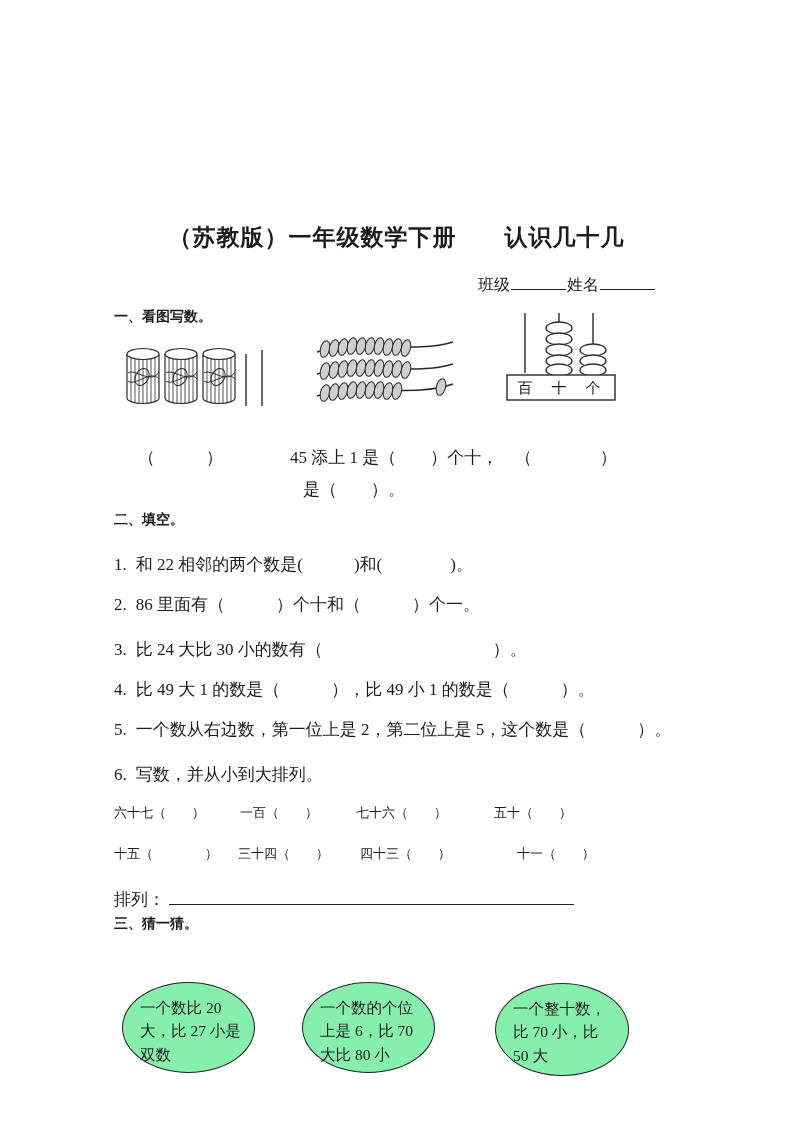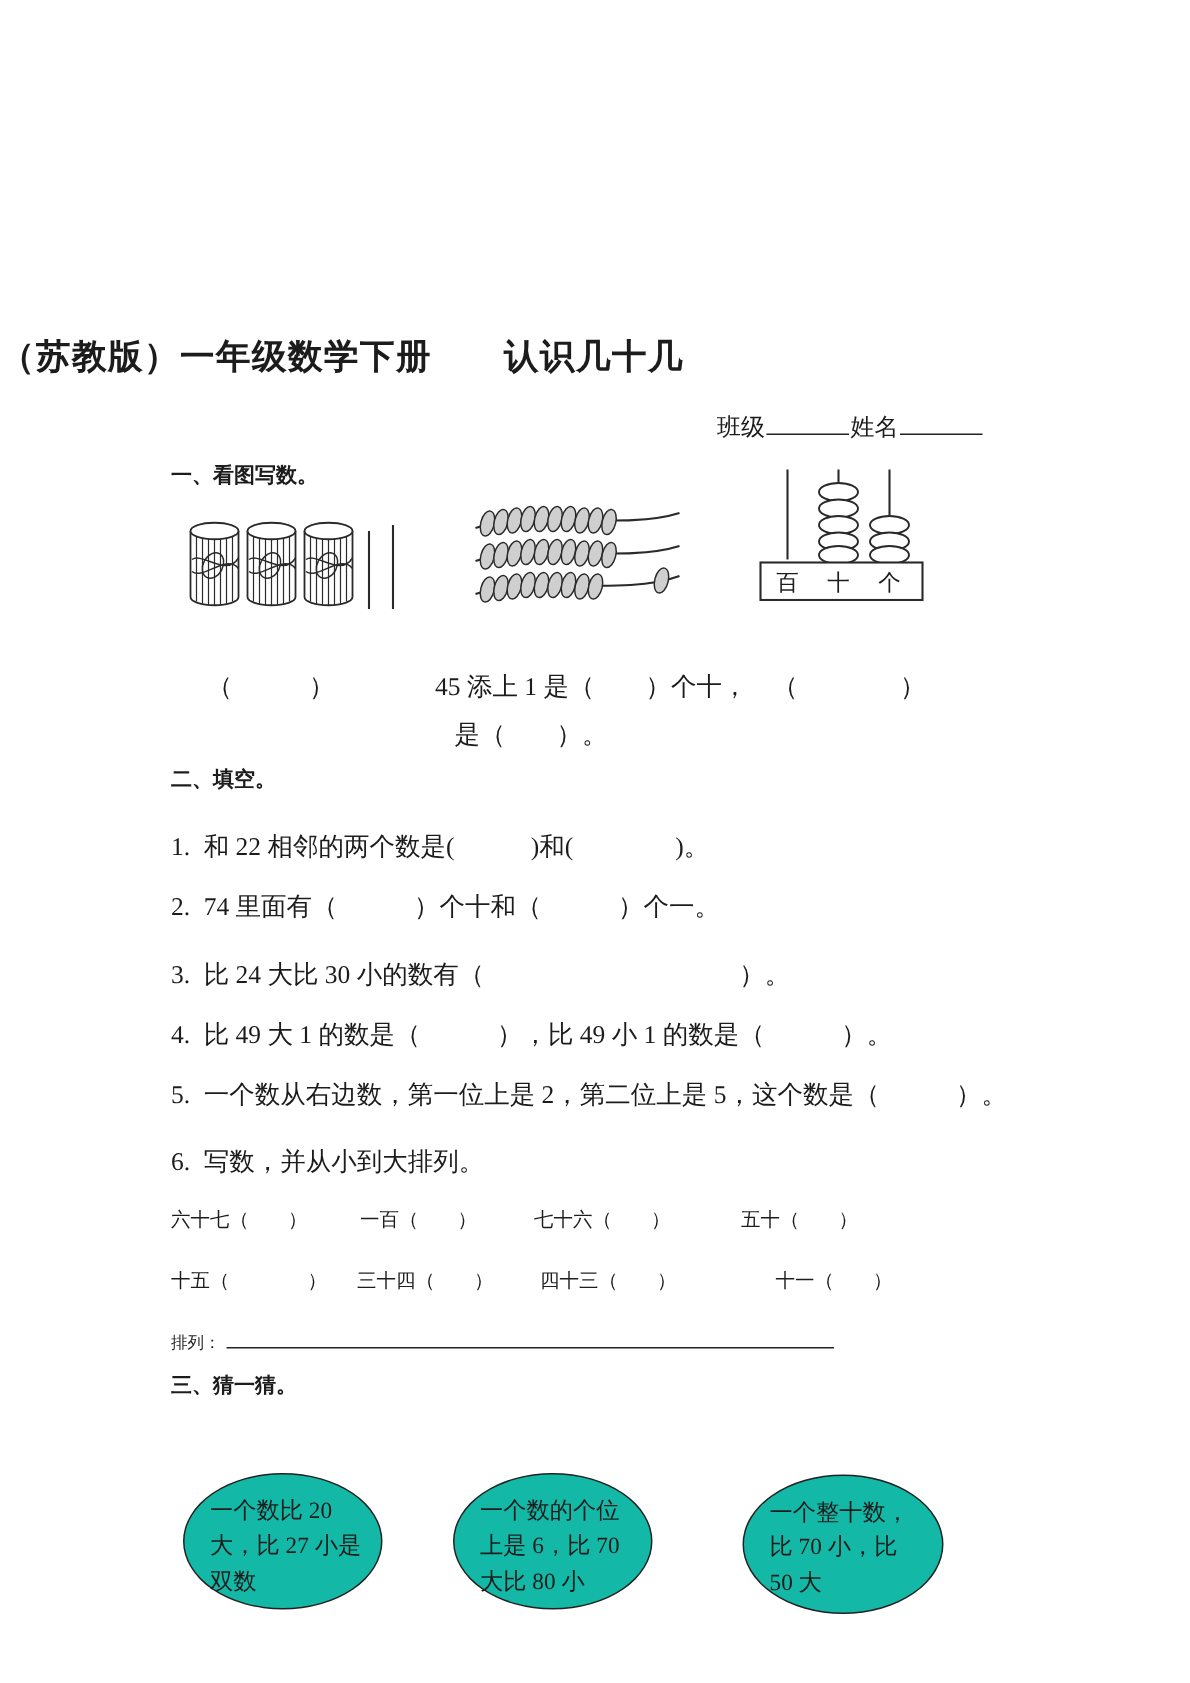--- a/index.html
+++ b/index.html
@@ -1,34 +1,34 @@
 <!DOCTYPE html>
 <html><head>
 <meta charset="utf-8">
 <style>
   html,body{margin:0;padding:0;background:#fff;}
   .page{
     position:relative;width:793px;height:1122px;background:#fff;
     font-family:"Liberation Serif","DejaVu Serif",serif;color:#1c1c1c;overflow:hidden;
   }
-  .title{position:absolute;top:222px;left:0;width:100%;text-align:left;
+  .title{position:absolute;top:222px;left:0;width:100%;text-align:center;
          font-size:23px;font-weight:bold;letter-spacing:1px;}
   .id-line{position:absolute;top:272px;left:478px;font-size:16px;}
   .blank-line{display:inline-block;width:55px;border-bottom:1px solid #222;height:1.05em;
               margin:0 1px;vertical-align:baseline;}
   .s-head{position:absolute;left:114px;font-size:14px;font-weight:bold;}
   .fig{position:absolute;}
   .ansrow span{position:absolute;font-size:17px;white-space:nowrap;}
   .item{position:absolute;left:114px;font-size:17px;white-space:nowrap;}
   .inum{margin-right:9px;}
   .rcell{position:absolute;font-size:13px;white-space:nowrap;}
-  .arrange{position:absolute;left:114px;font-size:11px;}
+  .arrange{position:absolute;left:114px;font-size:17px;}
   .arr-underline{display:inline-block;width:405px;border-bottom:1px solid #222;
                  height:1.05em;vertical-align:baseline;margin-left:4px;}
-  .bubble{position:absolute;border:1.6px solid #222;border-radius:50%;background:#14b8a6;}
+  .bubble{position:absolute;border:1.6px solid #222;border-radius:50%;background:#86efac;}
   .btxt{padding:13px 12px 0 17px;font-size:15.5px;line-height:1.5;color:#1c1c1c;}
   svg text{font-family:"Liberation Serif","DejaVu Serif",serif;}
 </style>
 </head>
 <body>
 
 <div class="page">
 
   <div class="title">（苏教版）一年级数学下册　　认识几十几</div>
 
@@ -131,21 +131,21 @@
     <span style="left:515px;top:446px">（　　　　）</span>
     <span style="left:303px;top:478px">是（　　）。</span>
   </div>
 
   <div class="s-head" style="top:511px">二、填空。</div>
 
   <div class="item" style="top:553px">
     <span class="inum">1.</span><span>和 22 相邻的两个数是(　　　)和(　　　　)。</span>
   </div>
   <div class="item" style="top:593px">
-    <span class="inum">2.</span><span>74 里面有（　　　）个十和（　　　）个一。</span>
+    <span class="inum">2.</span><span>86 里面有（　　　）个十和（　　　）个一。</span>
   </div>
   <div class="item" style="top:638px">
     <span class="inum">3.</span><span>比 24 大比 30 小的数有（　　　　　　　　　　）。</span>
   </div>
   <div class="item" style="top:678px">
     <span class="inum">4.</span><span>比 49 大 1 的数是（　　　），比 49 小 1 的数是（　　　）。</span>
   </div>
   <div class="item" style="top:718px">
     <span class="inum">5.</span><span>一个数从右边数，第一位上是 2，第二位上是 5，这个数是（　　　）。</span>
   </div>

